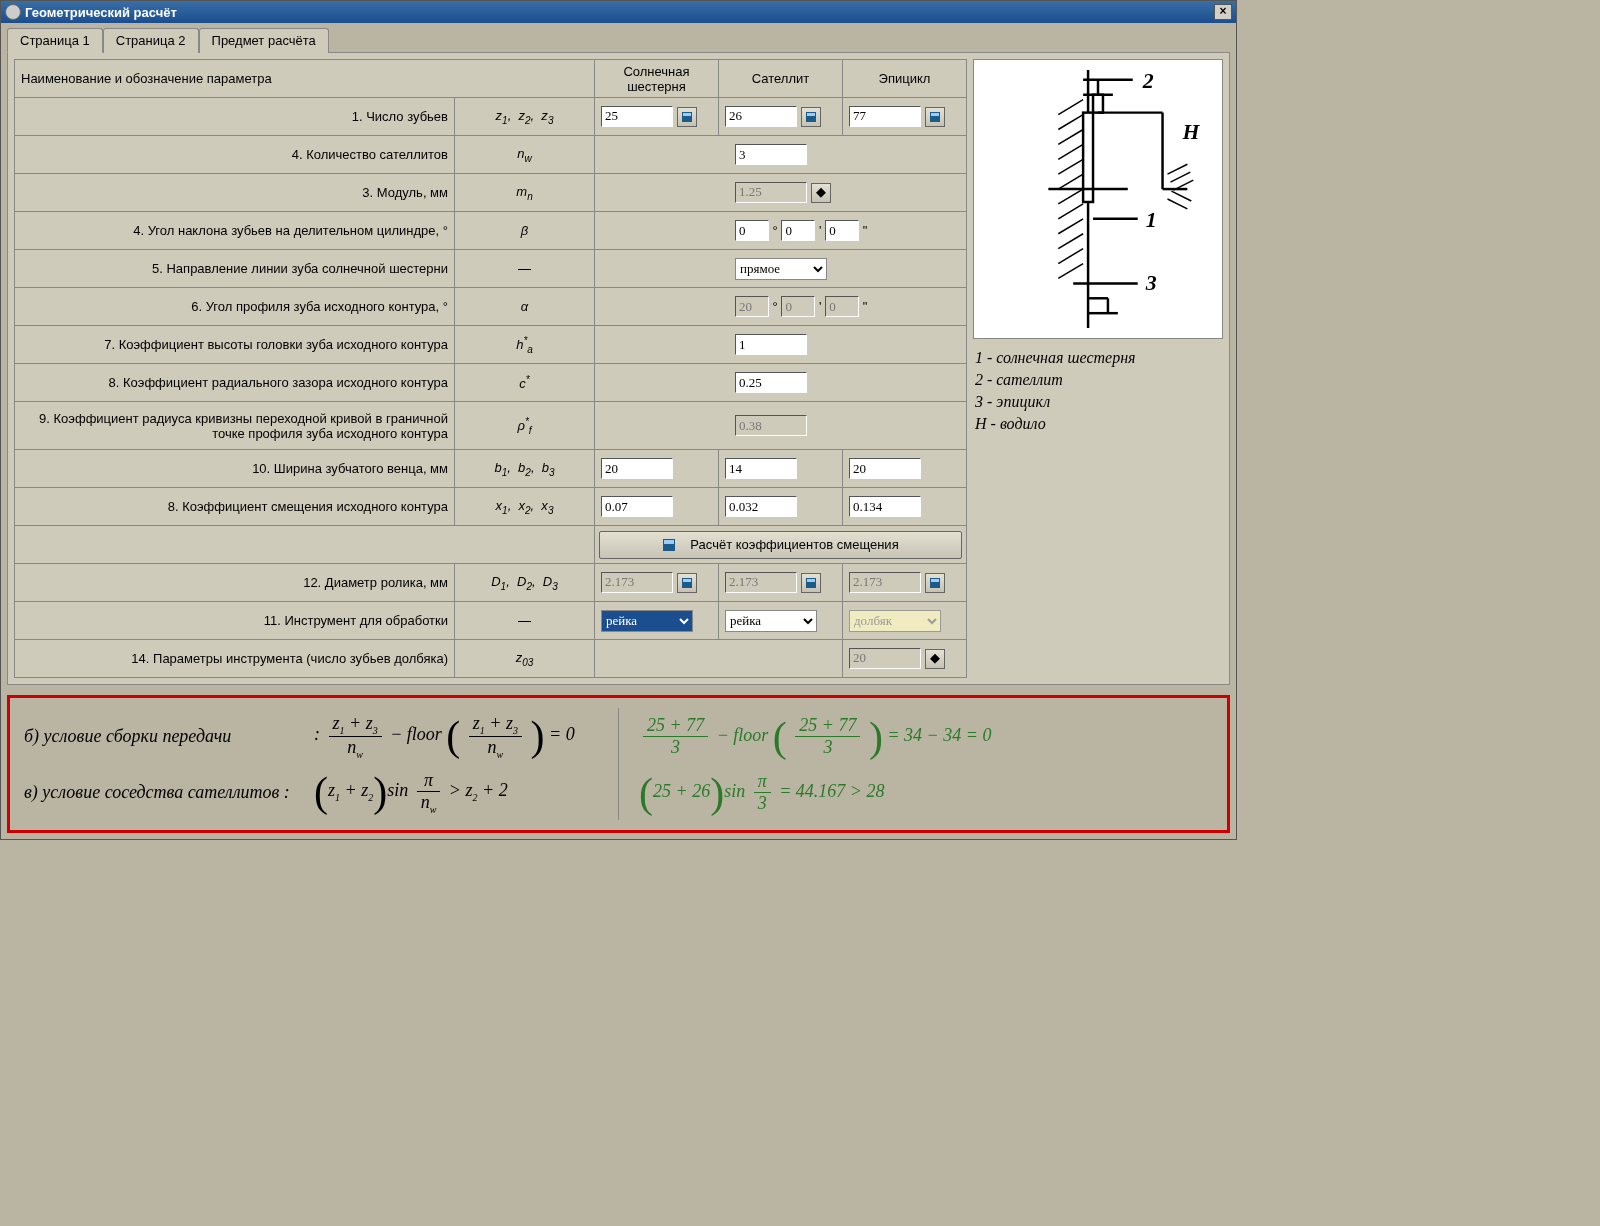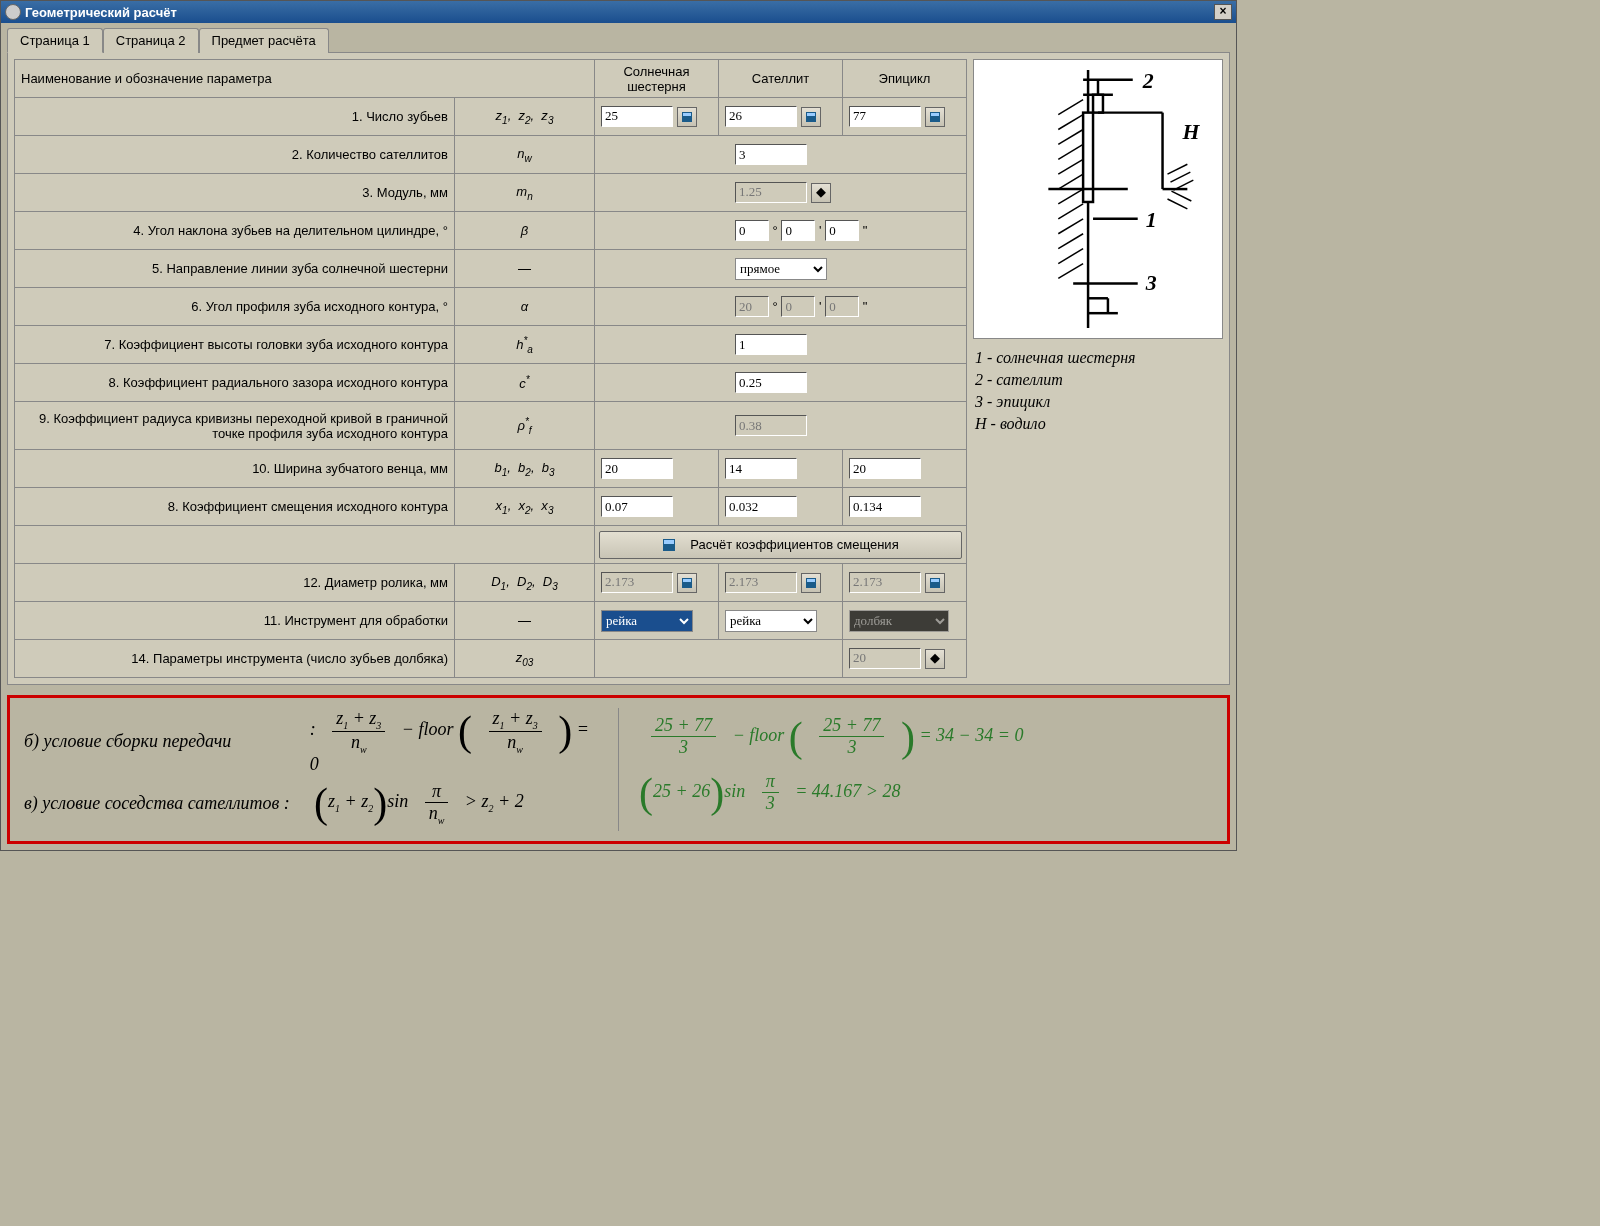--- a/index.html
+++ b/index.html
@@ -33,21 +33,21 @@
   .merged { background:#CFCBBA;}
   .wide-btn { display:flex; align-items:center; justify-content:center; gap:14px; height:28px; background:linear-gradient(#e3dfd1,#c8c4b5); border:1px solid #666; border-radius:2px; cursor:pointer; font-size:13px; padding:0 10px;}
   .side { flex:1; }
   .diagram { background:#fff; border:1px solid #888; height:280px; margin-bottom:4px; position:relative; font-family: 'Times New Roman', serif;}
   .legend { font-family: 'Times New Roman', serif; font-style:italic; font-size:16px; line-height:22px; padding:4px 2px;}
   .formulas { border:3px solid #c00; margin:6px; padding:10px 14px; font-family:'Times New Roman',serif; font-style:italic; font-size:18px; display:flex; gap:20px;}
   .formulas .left { flex:1; color:#000;}
   .formulas .right { flex:1; color:#2a7a2a; border-left:1px solid #888; padding-left:20px;}
   .formulas .row { display:flex; align-items:center; min-height:56px;}
   .frow-label { width:290px;}
-  .frac { display:inline-block; text-align:center; vertical-align:middle; margin:0 12px;}
+  .frac { display:inline-block; text-align:center; vertical-align:middle; margin:0 4px;}
   .frac .num { display:block; border-bottom:1px solid currentColor; padding:0 4px;}
   .frac .den { display:block; padding:0 4px;}
   .bigp { font-size:42px; font-style:normal; vertical-align:middle; line-height:0;}
 </style>
 </head>
 <body>
 
 <div class="window">
   <div class="titlebar">
     <span class="icon"></span>
@@ -86,21 +86,21 @@
                       <rect x="1" y="1" width="10" height="10" fill="#1a5b8a"></rect>
                       <rect x="2" y="2" width="8" height="3" fill="#9cf"></rect>
                     </svg></span></td>
             <td class="col-val"><input class="txt" value="77" style=""><span class="calcbtn"><svg width="12" height="12">
                       <rect x="1" y="1" width="10" height="10" fill="#1a5b8a"></rect>
                       <rect x="2" y="2" width="8" height="3" fill="#9cf"></rect>
                     </svg></span></td>
           </tr>
 
           <tr>
-            <td class="col-name">2. Количество сателлитов</td>
+            <td class="col-name">4. Количество сателлитов</td>
             <td class="col-sym cell-center"><i>n<span class="sub">w</span></i></td>
             <td class="col-val merged" colspan="3" style="padding-left:140px;"><input class="txt" value="3" style=""></td>
           </tr>
 
           <tr>
             <td class="col-name">3. Модуль, мм</td>
             <td class="col-sym cell-center"><i>m<span class="sub">n</span></i></td>
             <td class="col-val merged" colspan="3" style="padding-left:140px;"><input class="txt ro" readonly="" value="1.25" style=""><span class="calcbtn">◆</span></td>
           </tr>
 
@@ -194,21 +194,21 @@
                       <rect x="1" y="1" width="10" height="10" fill="#1a5b8a"></rect>
                       <rect x="2" y="2" width="8" height="3" fill="#9cf"></rect>
                     </svg></span></td>
           </tr>
 
           <tr>
             <td class="col-name">11. Инструмент для обработки</td>
             <td class="col-sym cell-center">—</td>
             <td class="col-val"><select class="sel" style="width:92px;background:#1a4e8e;color:#fff;"><option>рейка</option></select></td>
             <td class="col-val"><select class="sel" style="width:92px;"><option>рейка</option></select></td>
-            <td class="col-val"><select class="sel" style="width:100px;background:#000000;color:#888;" disabled=""><option>долбяк</option></select></td>
+            <td class="col-val"><select class="sel" style="width:92px;background:#fef9c3;color:#888;" disabled=""><option>долбяк</option></select></td>
           </tr>
 
           <tr>
             <td class="col-name">14. Параметры инструмента (число зубьев долбяка)</td>
             <td class="col-sym cell-center"><i>z<span class="sub">03</span></i></td>
             <td class="col-val merged" colspan="2"></td>
             <td class="col-val"><input class="txt ro" readonly="" value="20" style=""><span class="calcbtn">◆</span></td>
           </tr>
         </tbody>
           </table>

